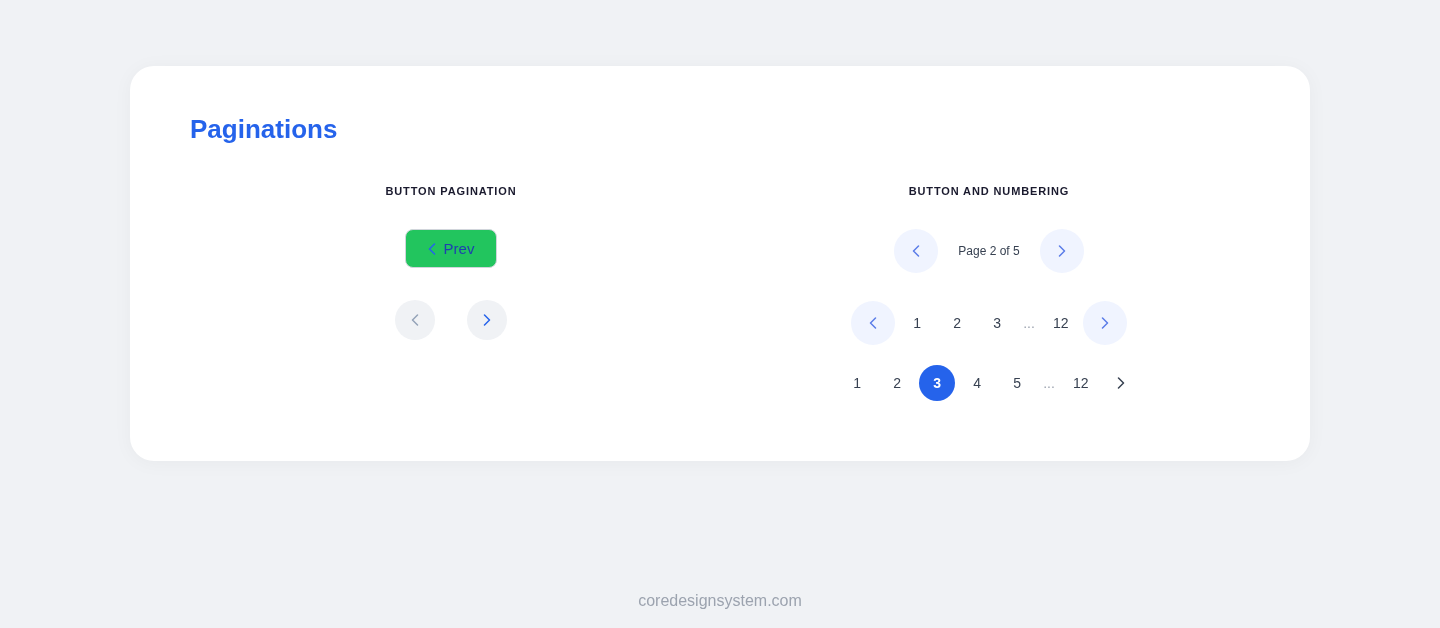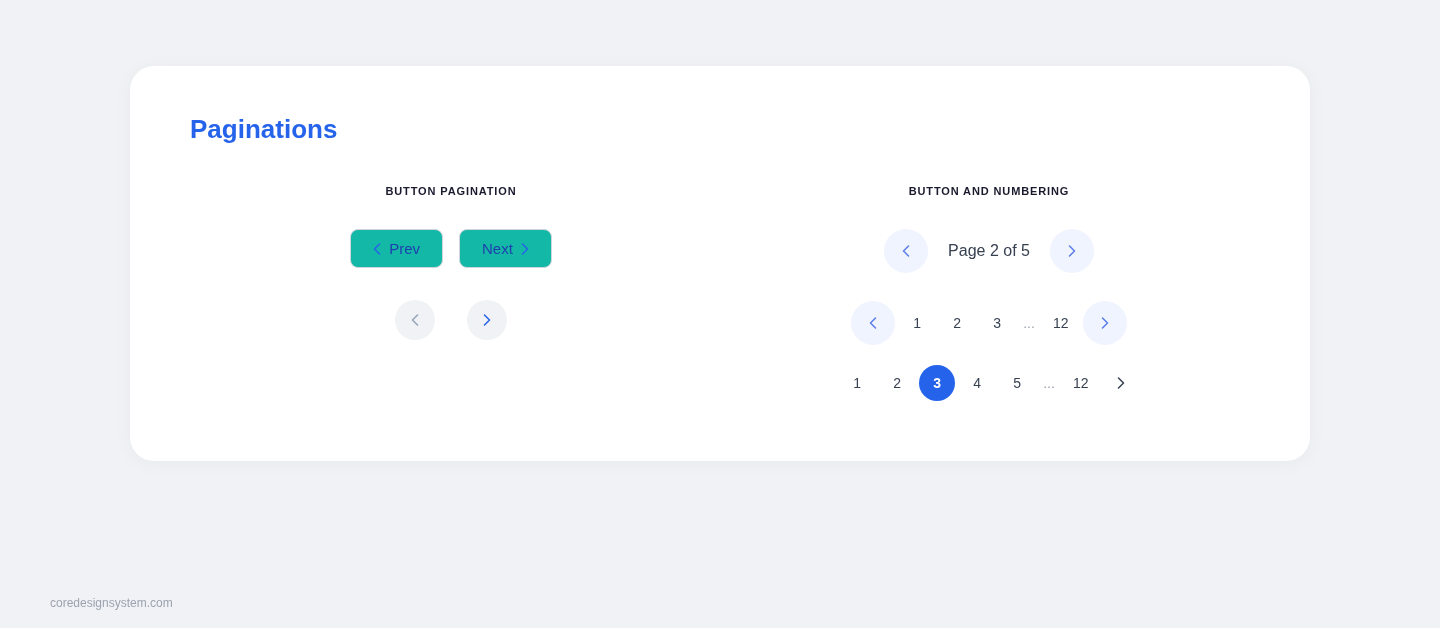--- a/index.html
+++ b/index.html
@@ -62,21 +62,21 @@
       margin-bottom: 32px;
     }
 
     .btn-outline {
       display: flex;
       align-items: center;
       gap: 8px;
       border: 1.5px solid #d1d5db;
       border-radius: 8px;
       padding: 10px 22px;
-      background: #14b8a6;
+      background: #22c55e;
       color: #1e40af;
       font-size: 15px;
       font-weight: 500;
       cursor: pointer;
     }
 
     .icon-circle {
       width: 40px;
       height: 40px;
       border-radius: 50%;
@@ -112,21 +112,21 @@
       border-radius: 50%;
       background: #f0f4ff;
       display: flex;
       align-items: center;
       justify-content: center;
       cursor: pointer;
       color: #5b7de8;
     }
 
     .page-text {
-      font-size: 16px;
+      font-size: 12px;
       color: #374151;
       font-weight: 400;
     }
 
     .numbered-row {
       display: flex;
       align-items: center;
       gap: 4px;
       margin-bottom: 20px;
     }
@@ -211,23 +211,23 @@
     .dot-ind.active {
       background: #2563eb;
     }
 
     .dot-ind.inactive {
       background: #d1d5db;
     }
 
     .footer {
       width: 100%;
-      text-align: left;
+      text-align: center;
       padding: 18px 30px;
-      font-size: 12px;
+      font-size: 16px;
       color: #9ca3af;
       margin-top: auto;
     }
 
     svg {
       display: block;
     }
   </style>
 </head>
 <body>
@@ -238,26 +238,20 @@
   <div class="sections-row">
 
     <div class="section">
       <div class="section-label">BUTTON PAGINATION</div>
       <div class="btn-row">
         <button class="btn-outline">
           <svg width="8" height="12" viewBox="0 0 8 12" fill="none">
             <path d="M6.5 1L1.5 6L6.5 11" stroke="#2563eb" stroke-width="1.5" stroke-linecap="round" stroke-linejoin="round"></path>
           </svg>
           <span>Prev</span>
-        </button>
-        <button class="btn-outline">
-          <span>Next</span>
-          <svg width="8" height="12" viewBox="0 0 8 12" fill="none">
-            <path d="M1.5 1L6.5 6L1.5 11" stroke="#2563eb" stroke-width="1.5" stroke-linecap="round" stroke-linejoin="round"></path>
-          </svg>
         </button>
       </div>
       <div class="icon-circle-row">
         <div class="icon-circle">
           <svg width="8" height="12" viewBox="0 0 8 12" fill="none">
             <path d="M6.5 1L1.5 6L6.5 11" stroke="#94a3b8" stroke-width="1.5" stroke-linecap="round" stroke-linejoin="round"></path>
           </svg>
         </div>
         <div class="icon-circle active">
           <svg width="8" height="12" viewBox="0 0 8 12" fill="none">

